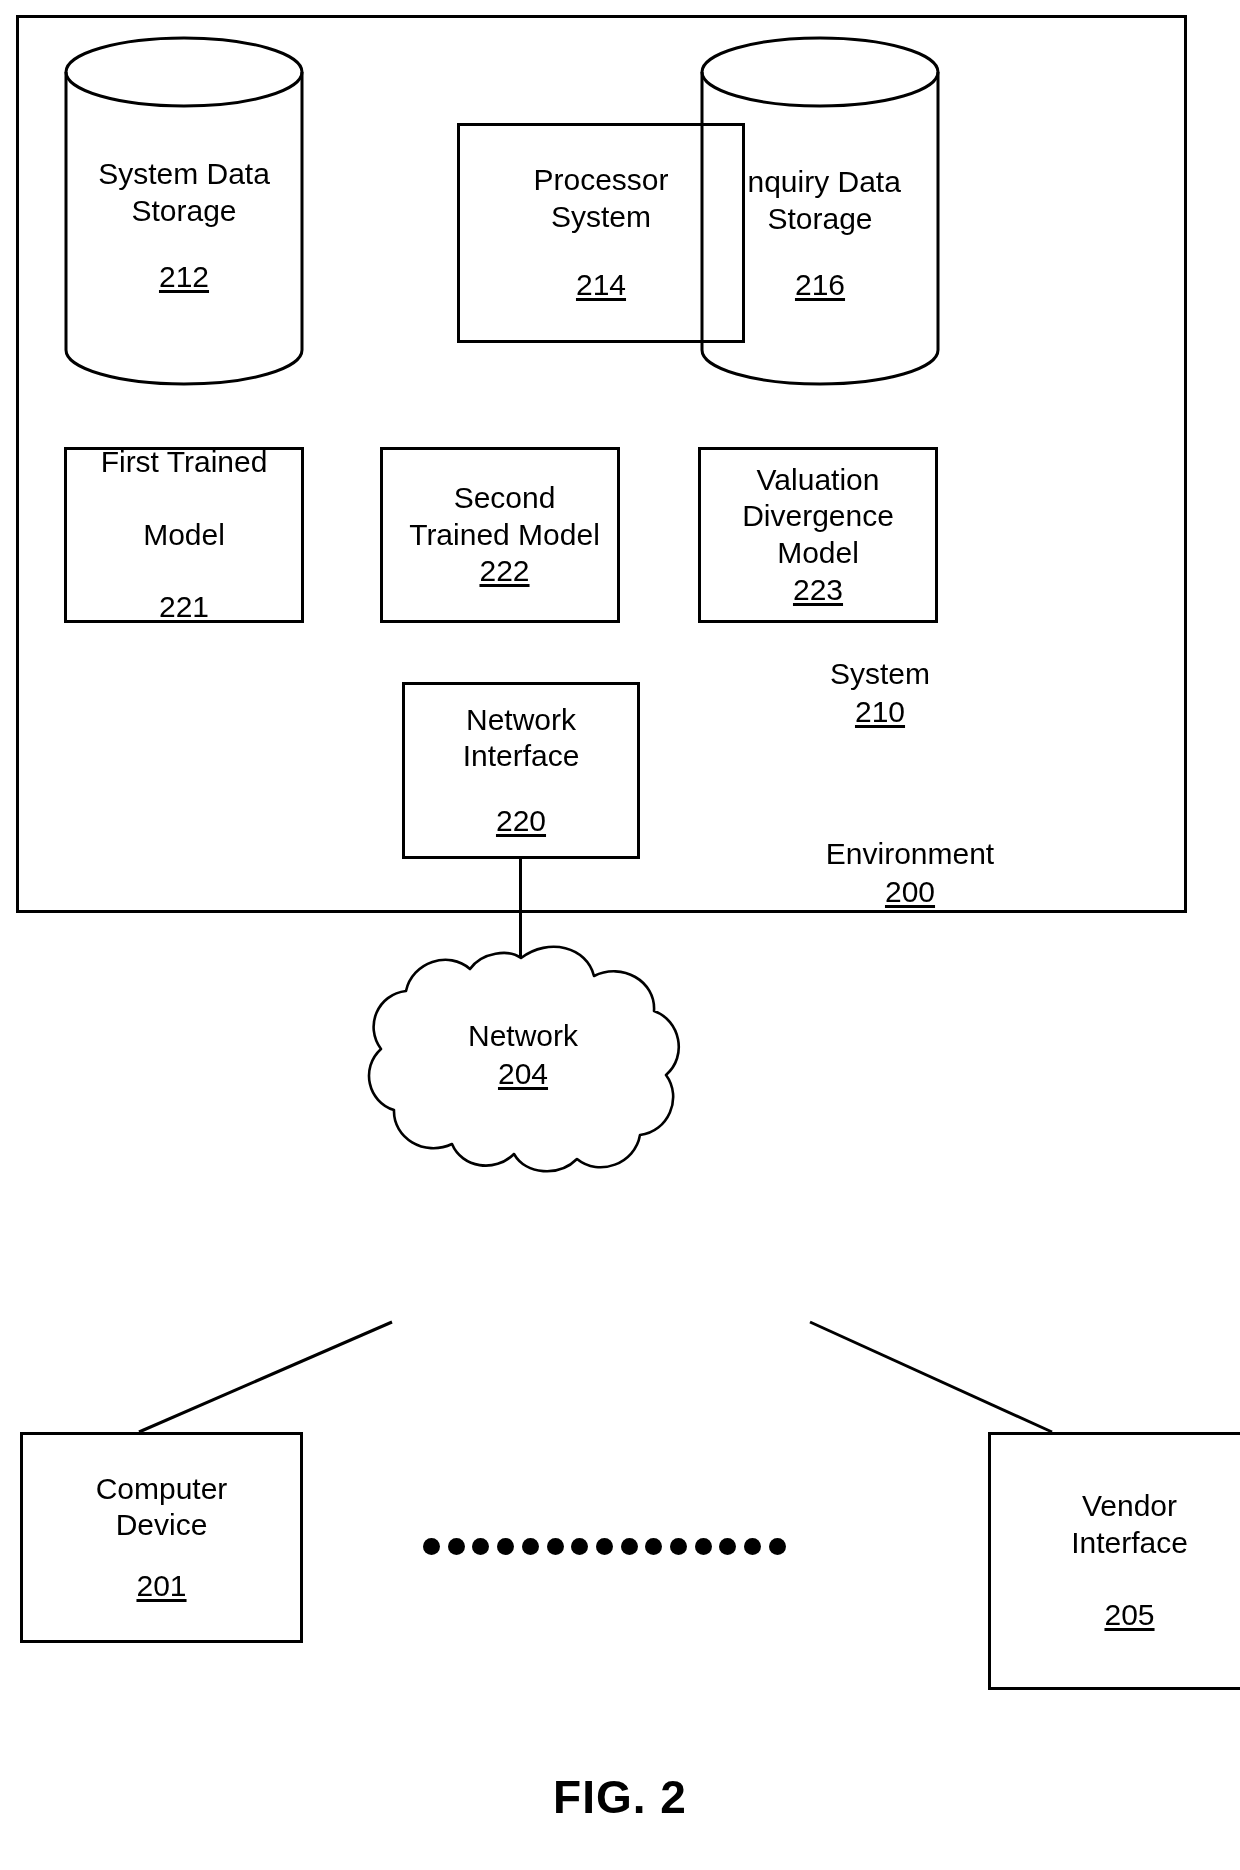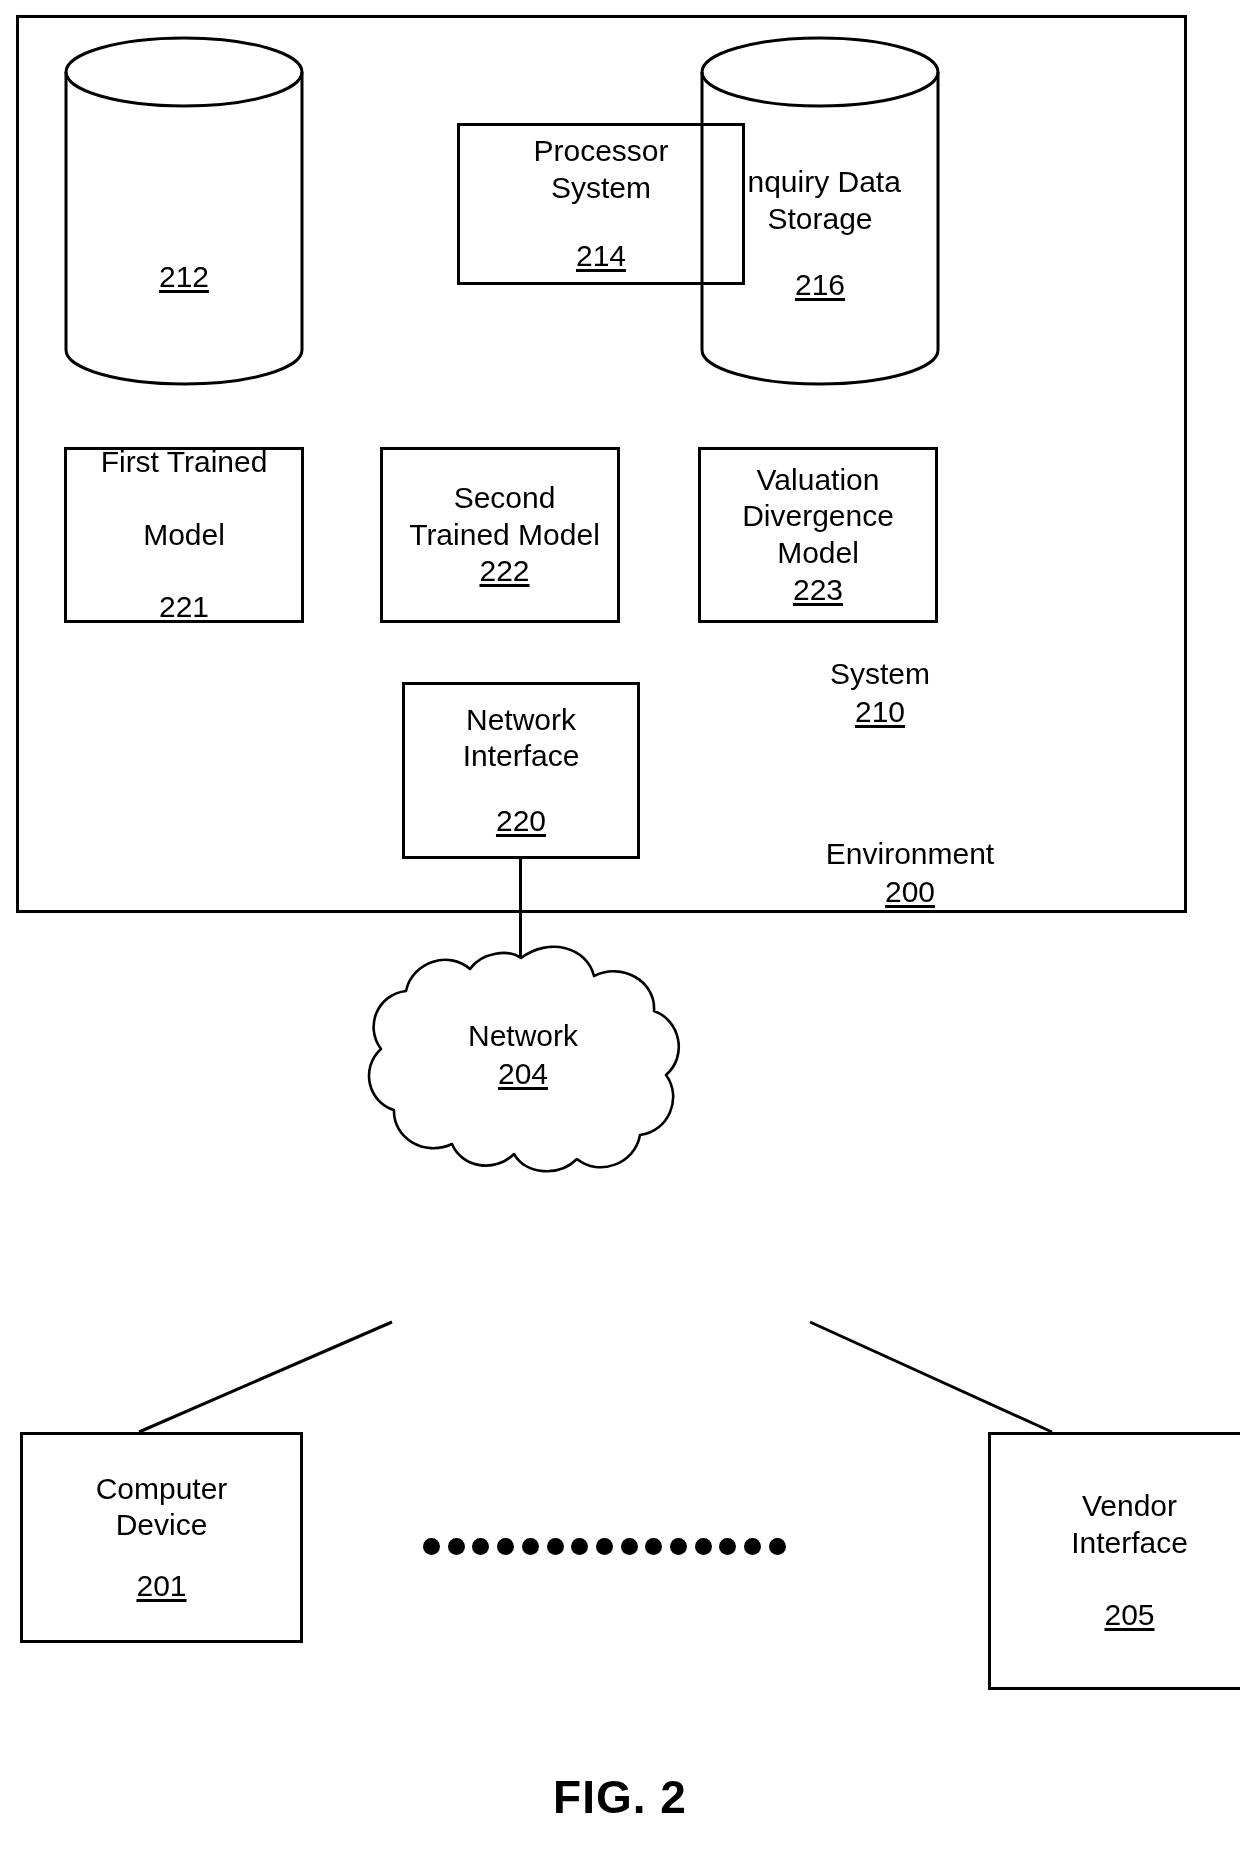--- a/index.html
+++ b/index.html
@@ -131,26 +131,30 @@
 
   <div class="system-boundary"></div>
 
   <div class="cylinder" style="left:64px; top:36px; width:240px; height:350px;">
     <svg width="240" height="350" viewBox="0 0 240 350" aria-hidden="true">
       <path d="M2,36 L2,314" stroke="#000" stroke-width="3" fill="none"></path>
       <path d="M238,36 L238,314" stroke="#000" stroke-width="3" fill="none"></path>
       <ellipse cx="120" cy="36" rx="118" ry="34" stroke="#000" stroke-width="3" fill="none"></ellipse>
       <path d="M2,314 A118,34 0 0 0 238,314" stroke="#000" stroke-width="3" fill="none"></path>
     </svg>
+    <div class="cyl-text" style="top:120px;">
+      <span class="label-line">System Data</span>
+      <span class="label-line">Storage</span>
+    </div>
     <div class="cyl-text" style="top:223px;text-align:center;">
       <span class="ref-num">212</span>
     </div>
   </div>
 
-  <div class="node-box" style="left:457px; top:123px; width:288px; height:162px;">
+  <div class="node-box" style="left:457px; top:123px; width:288px; height:220px;">
     <span class="label-line">Processor</span>
     <span class="label-line">System</span>
     <span class="ref-num" style="margin-top:32px;">214</span>
   </div>
 
   <div class="cylinder" style="left:700px; top:36px; width:240px; height:350px;">
     <svg width="240" height="350" viewBox="0 0 240 350" aria-hidden="true">
       <path d="M2,36 L2,314" stroke="#000" stroke-width="3" fill="none"></path>
       <path d="M238,36 L238,314" stroke="#000" stroke-width="3" fill="none"></path>
       <ellipse cx="120" cy="36" rx="118" ry="34" stroke="#000" stroke-width="3" fill="none"></ellipse>

